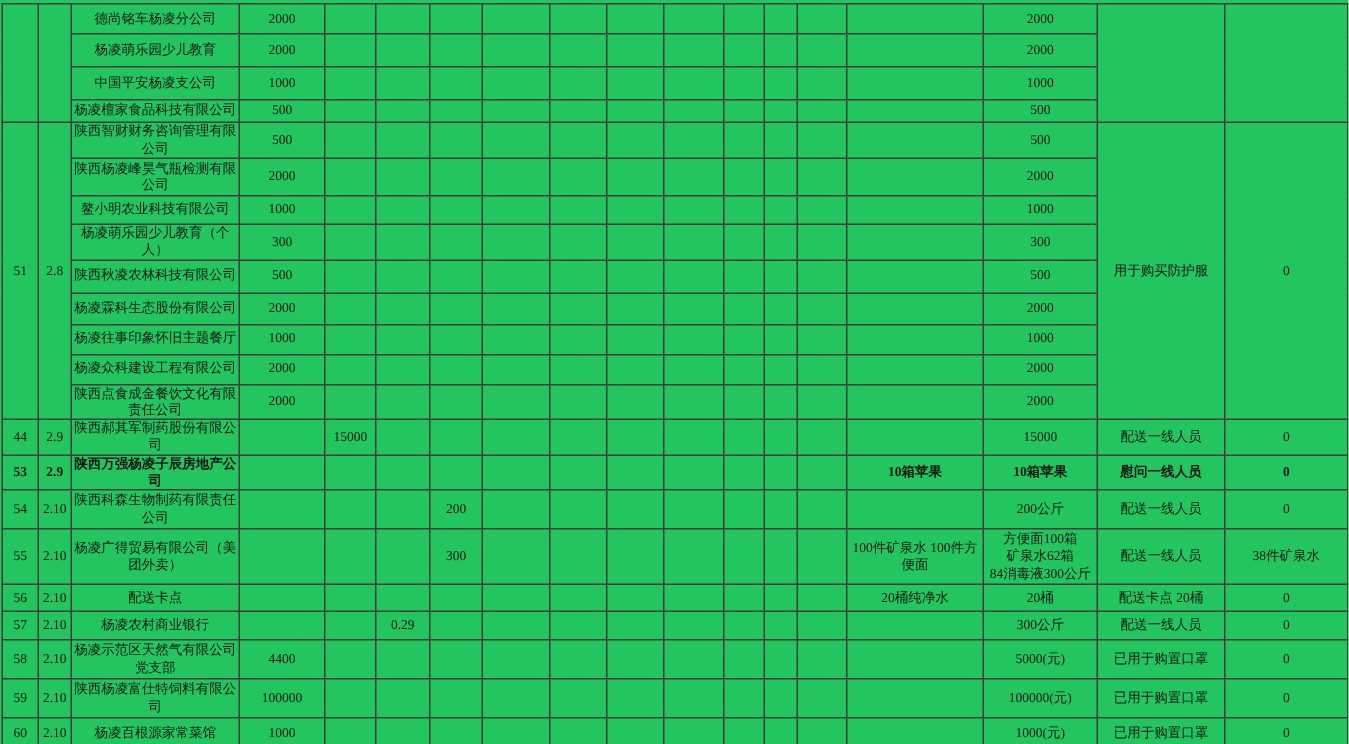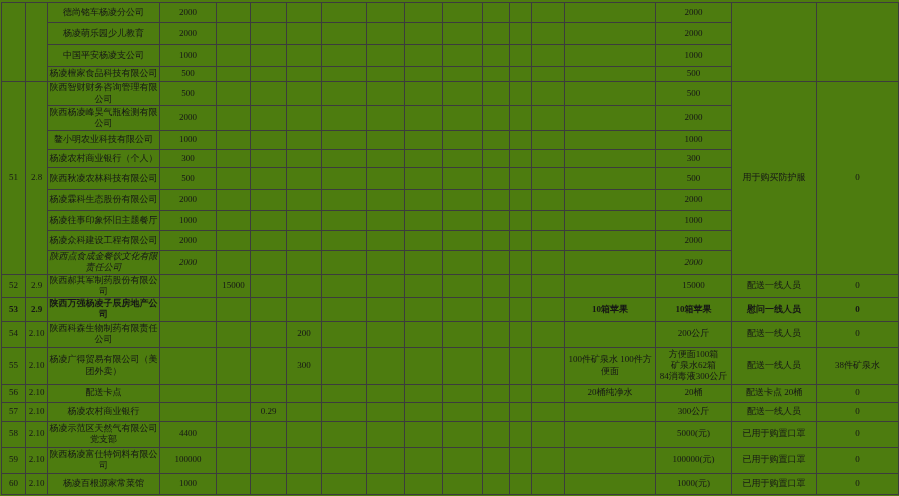--- a/index.html
+++ b/index.html
@@ -1,20 +1,20 @@
 <!DOCTYPE html>
 <html><head>
 <meta charset="utf-8">
 <style>
   html, body { margin: 0; padding: 0; background: #ffffff; }
   #page {
     position: relative;
     width: 899px;
     height: 496px;
-    background: #4d7c0f;
+    background: #22c55e;
     overflow: hidden;
     font-family: "Liberation Serif", "DejaVu Serif", serif;
   }
   table.ledger {
     border-collapse: collapse;
     table-layout: fixed;
     width: 896px;
     margin: 2px 0 0 1px;
   }
   table.ledger td {
@@ -170,21 +170,21 @@
           <td></td>
           <td></td>
           <td></td>
           <td></td>
           <td></td>
           <td></td>
           <td></td>
           <td>1000</td>
         </tr>
         <tr style="height: 18px;">
-          <td>杨凌农村商业银行（个人）</td>
+          <td>杨凌萌乐园少儿教育（个人）</td>
           <td>300</td>
           <td></td>
           <td></td>
           <td></td>
           <td></td>
           <td></td>
           <td></td>
           <td></td>
           <td></td>
           <td></td>
@@ -249,38 +249,38 @@
           <td></td>
           <td></td>
           <td></td>
           <td></td>
           <td></td>
           <td></td>
           <td></td>
           <td></td>
           <td>2000</td>
         </tr>
-        <tr style="height: 23px; font-style: italic;">
+        <tr style="height: 23px;">
           <td>陕西点食成金餐饮文化有限责任公司</td>
           <td>2000</td>
           <td></td>
           <td></td>
           <td></td>
           <td></td>
           <td></td>
           <td></td>
           <td></td>
           <td></td>
           <td></td>
           <td></td>
           <td></td>
           <td>2000</td>
         </tr>
         <tr style="height: 20px;">
-          <td>52</td>
+          <td>44</td>
           <td>2.9</td>
           <td>陕西郝其军制药股份有限公司</td>
           <td></td>
           <td>15000</td>
           <td></td>
           <td></td>
           <td></td>
           <td></td>
           <td></td>
           <td></td>

